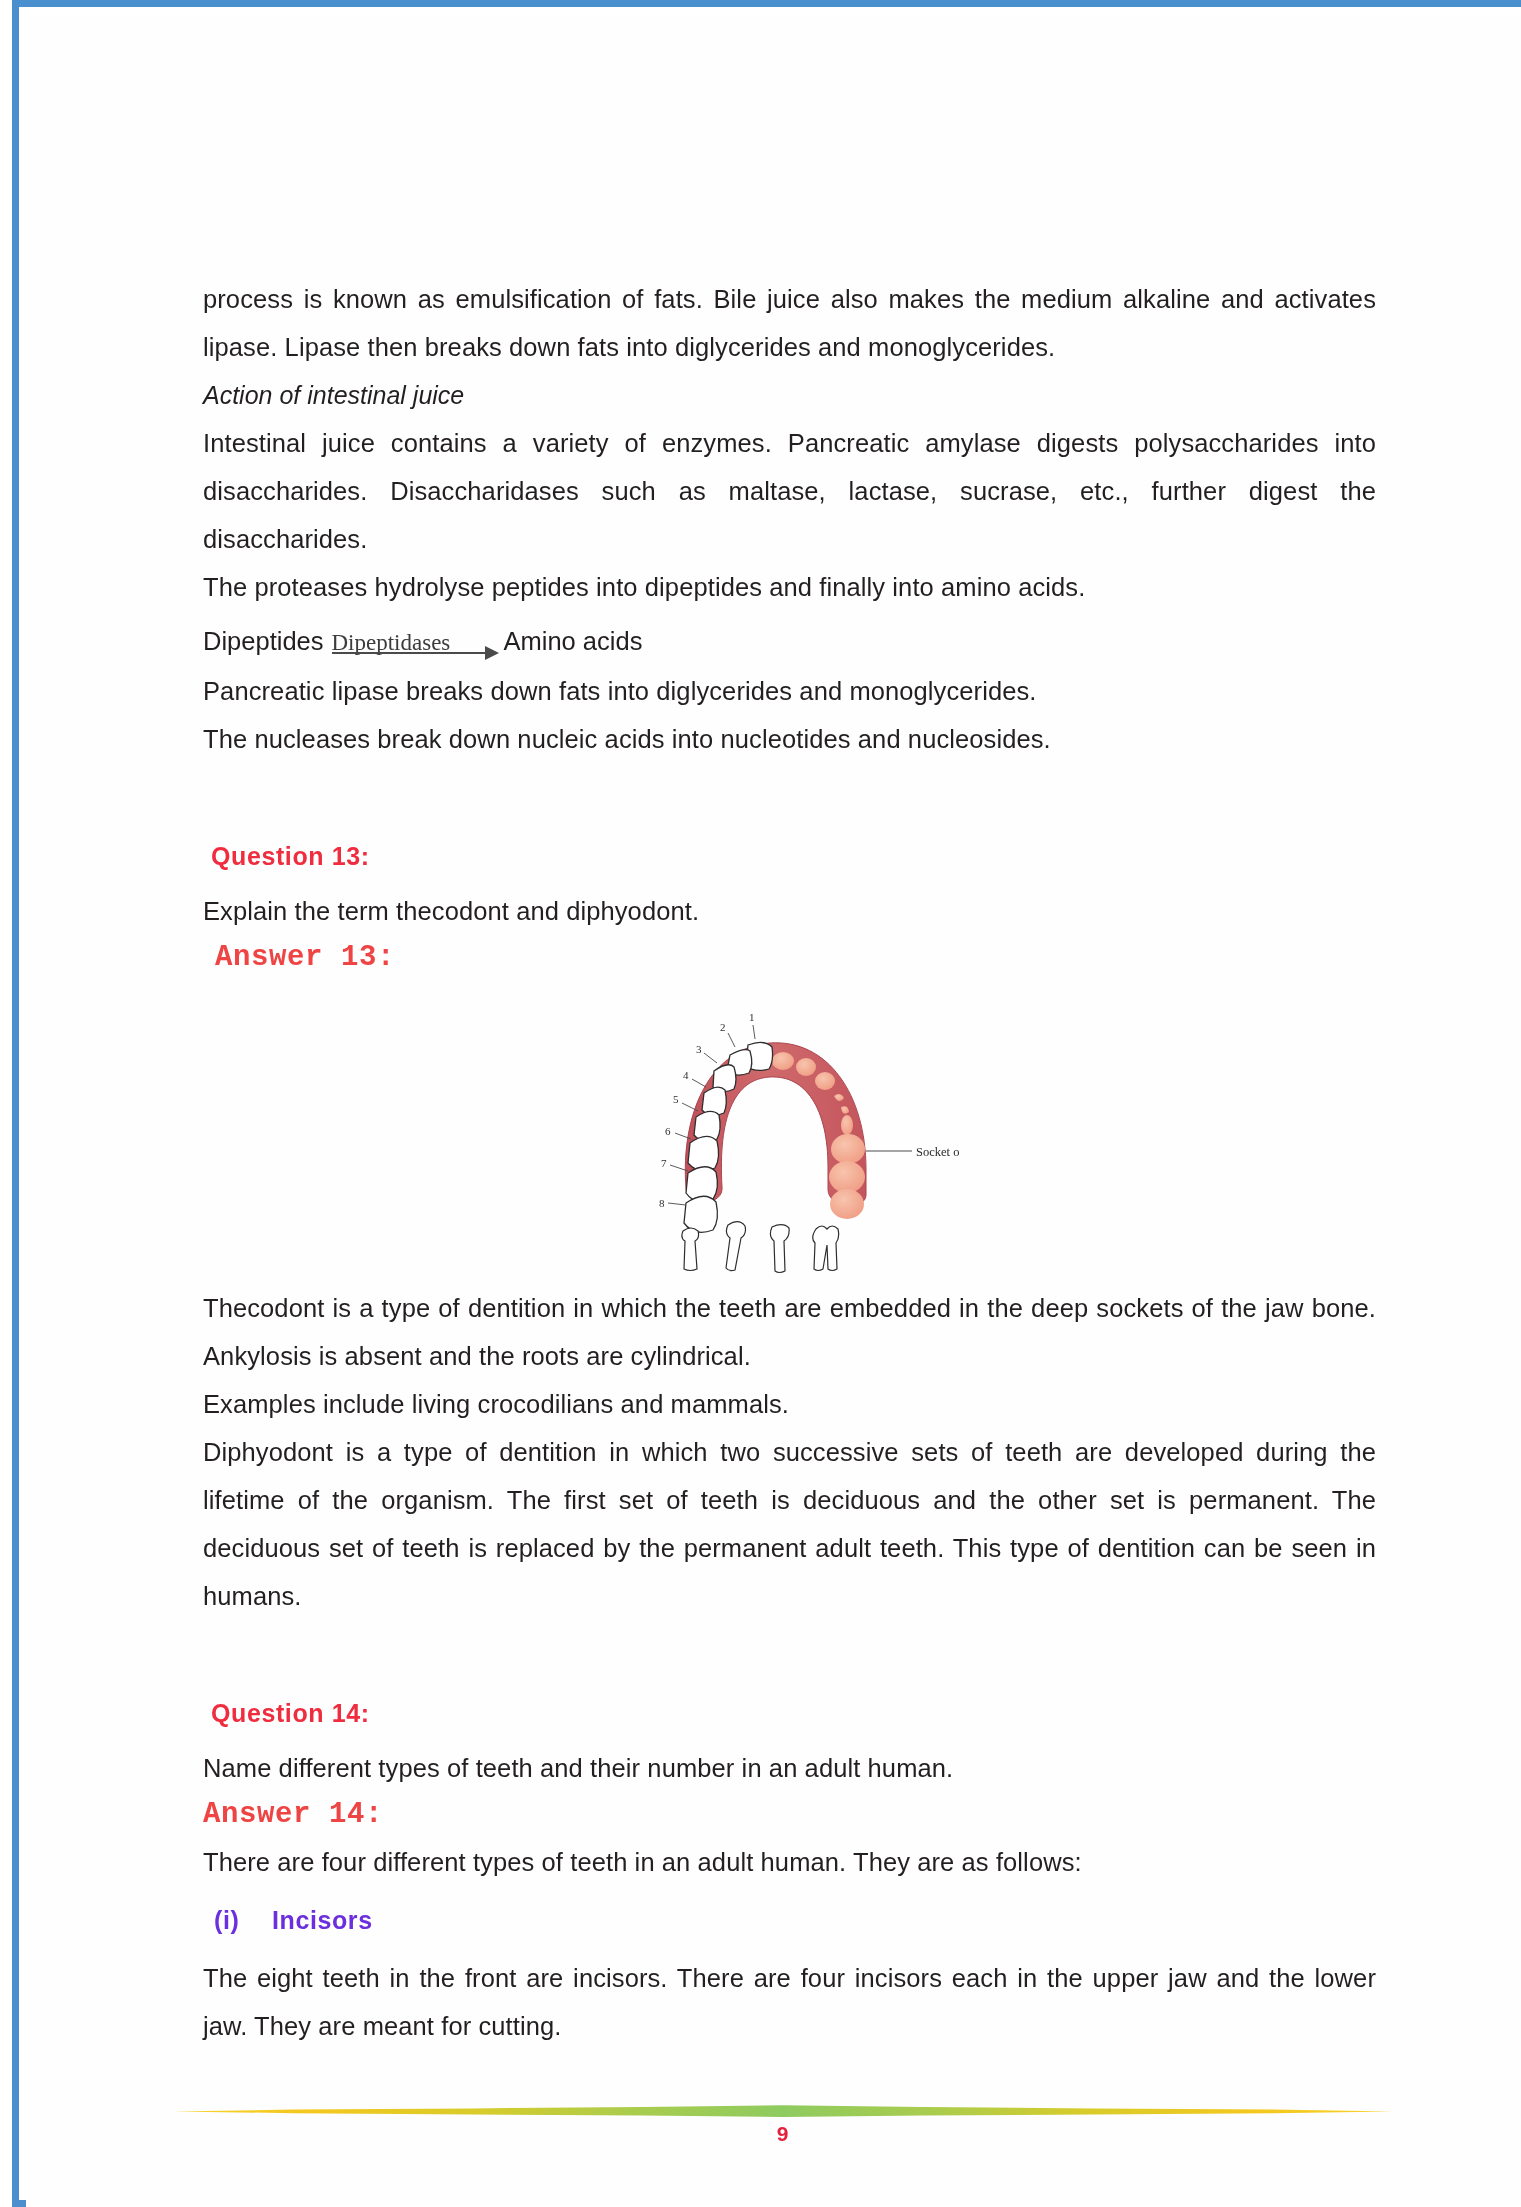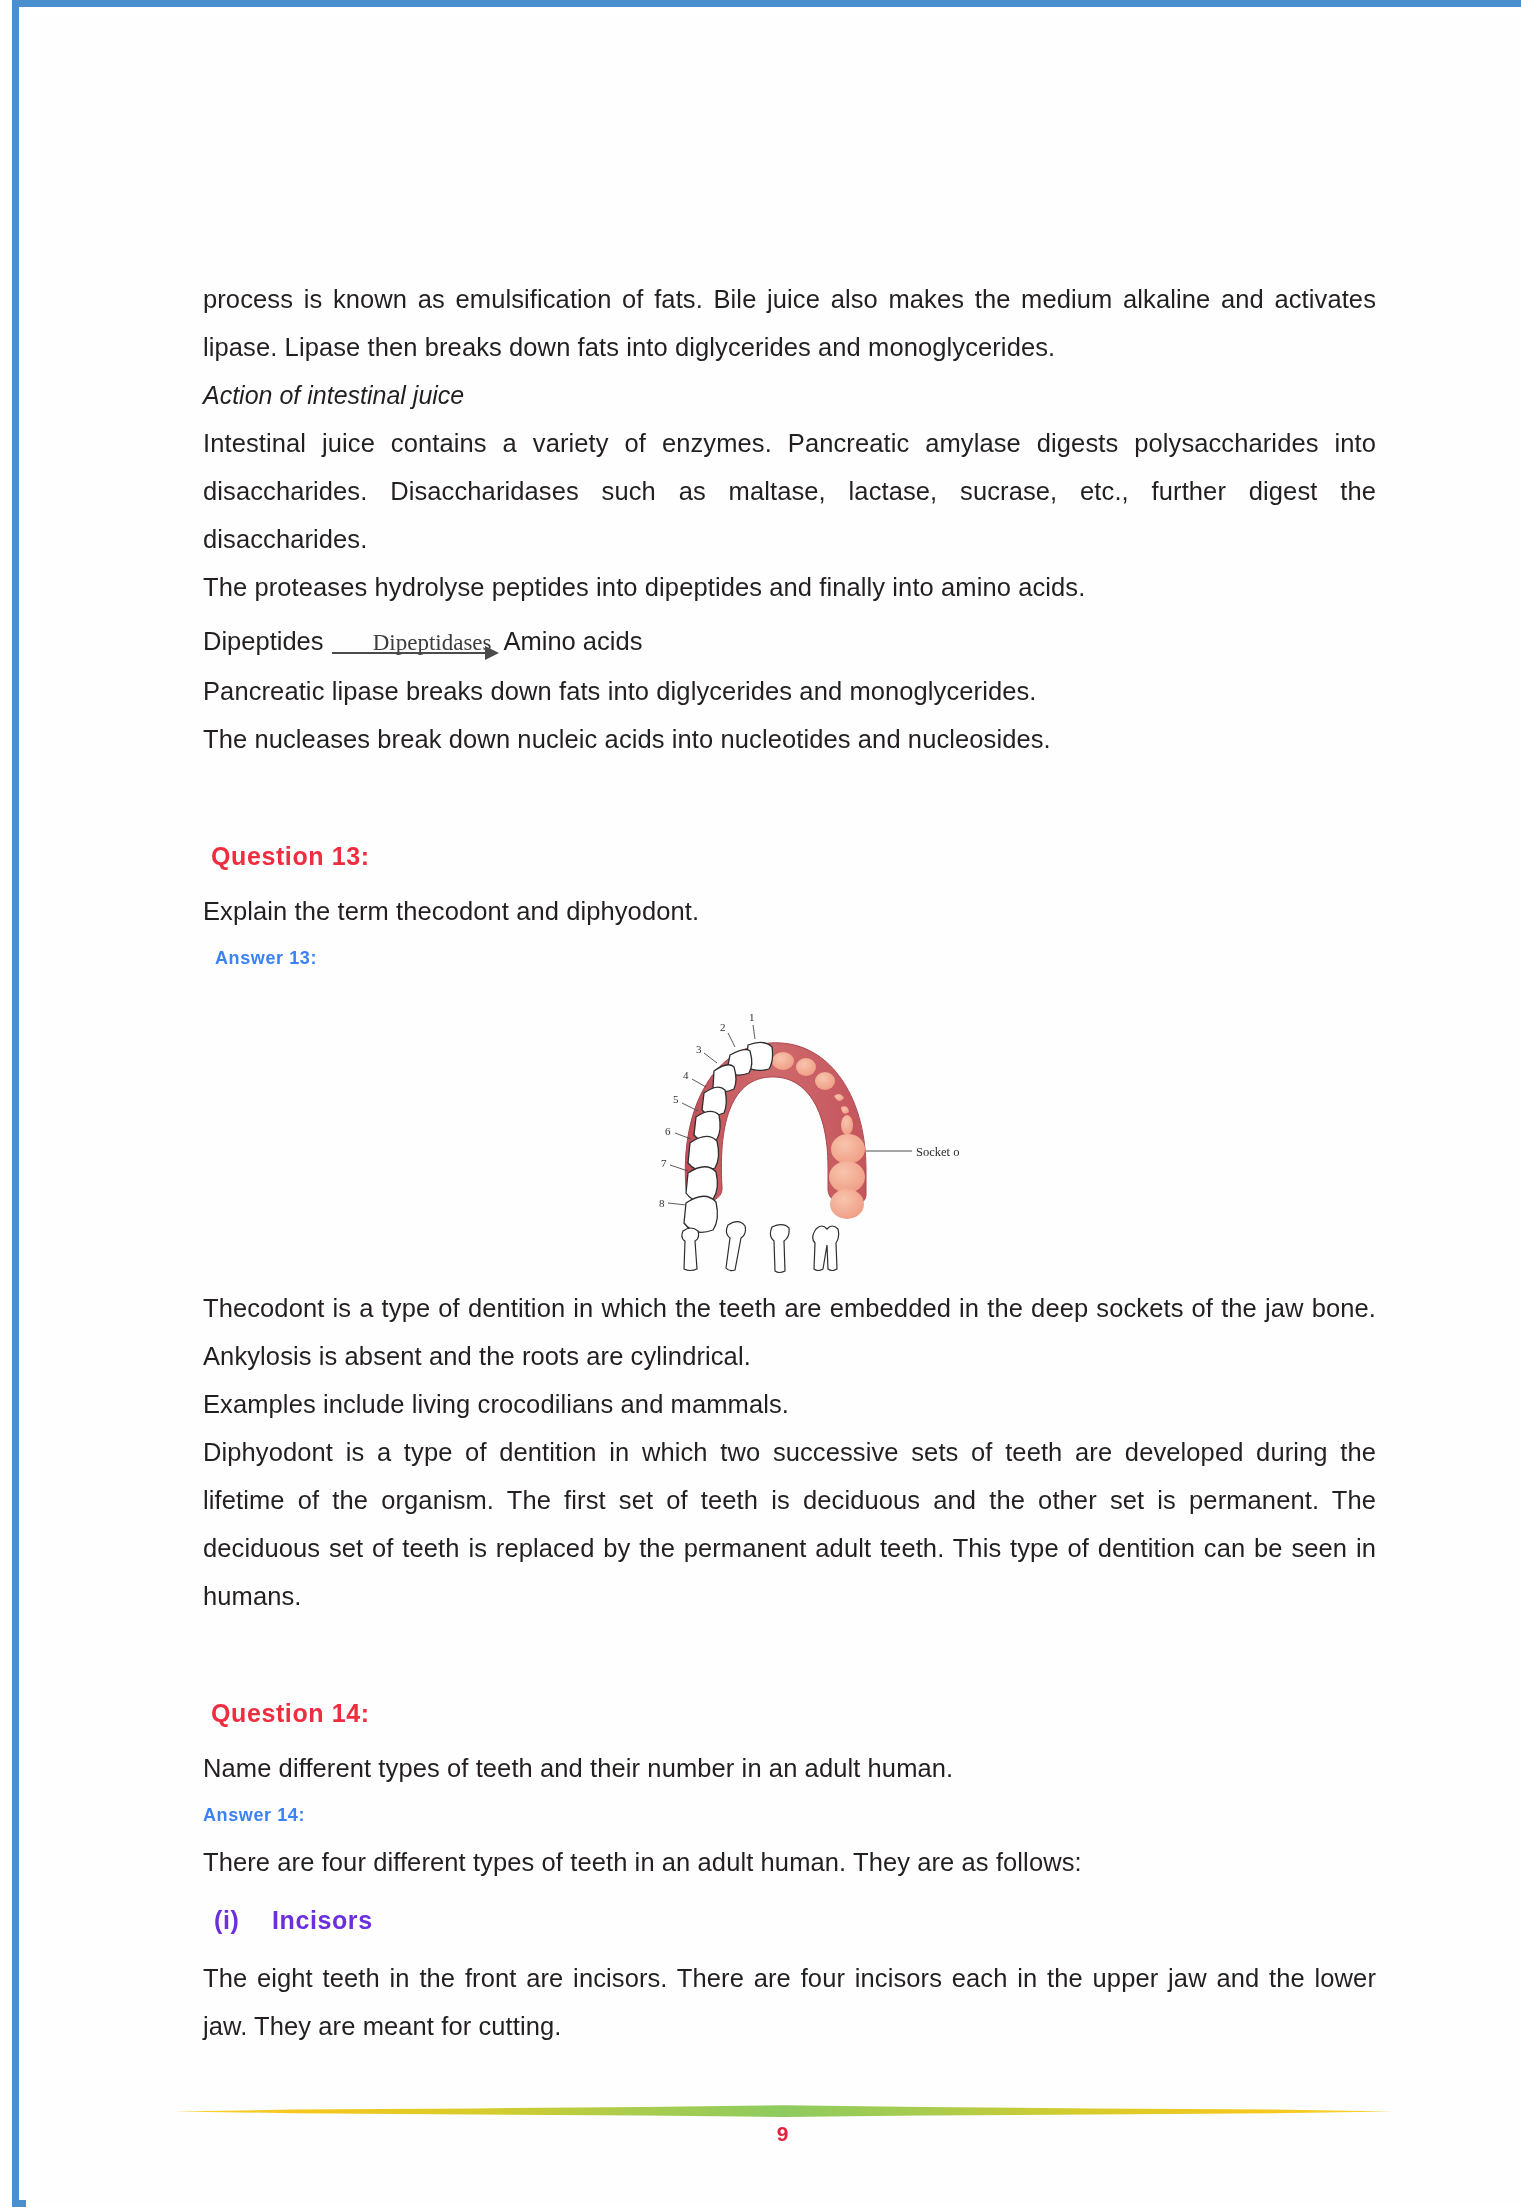--- a/index.html
+++ b/index.html
@@ -59,25 +59,26 @@
   .q-head {
     margin: 8px;
     font-size: 25px;
     line-height: 46px;
     font-weight: bold;
     color: #ef2d3f;
     letter-spacing: 0.6px;
   }
   .a-head {
     margin: 0;
-    font-size: 18px;
+    font-size: 29px;
     line-height: 46px;
     font-weight: bold;
-    color: #3b82f6;
+    color: #ef4444;
     letter-spacing: 0.6px;
+    font-family: Liberation Mono, monospace;
   }
   .a-head.indent { padding-left: 12px; }
   .sub-head {
     margin: 11px;
     font-size: 25px;
     line-height: 46px;
     font-weight: bold;
     color: #6b2fdd;
     letter-spacing: 0.6px;
   }
@@ -97,21 +98,21 @@
   .rxn-arrow {
     position: relative;
     width: 170px;
     height: 46px;
     margin: 0 2px 0 8px;
   }
   .rxn-label {
     position: absolute;
     left: 0; right: 10px;
     top: 0px;
-    text-align: right;
+    text-align: left;
     font-family: "Liberation Serif", serif;
     font-size: 23px;
     color: #3c3c3c;
     white-space: nowrap;
   }
   .rxn-line {
     position: absolute;
     left: 0;
     bottom: 11px;
     width: 160px;

